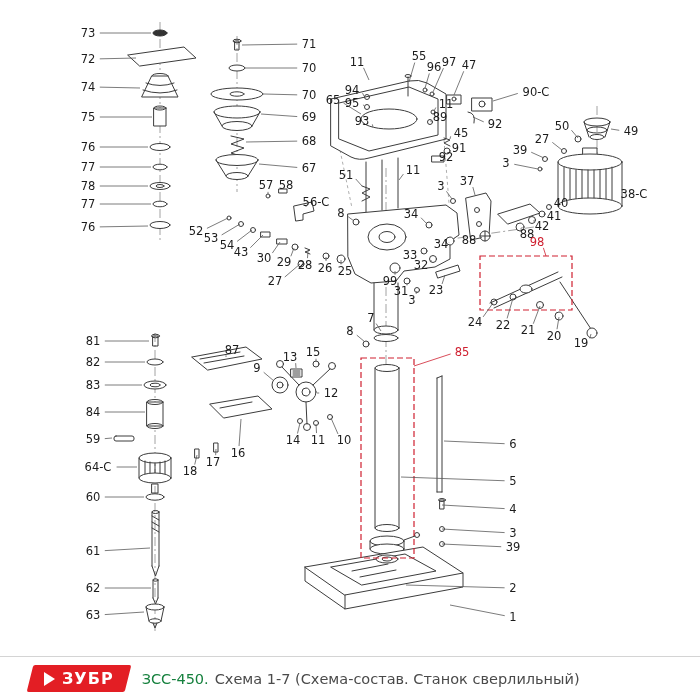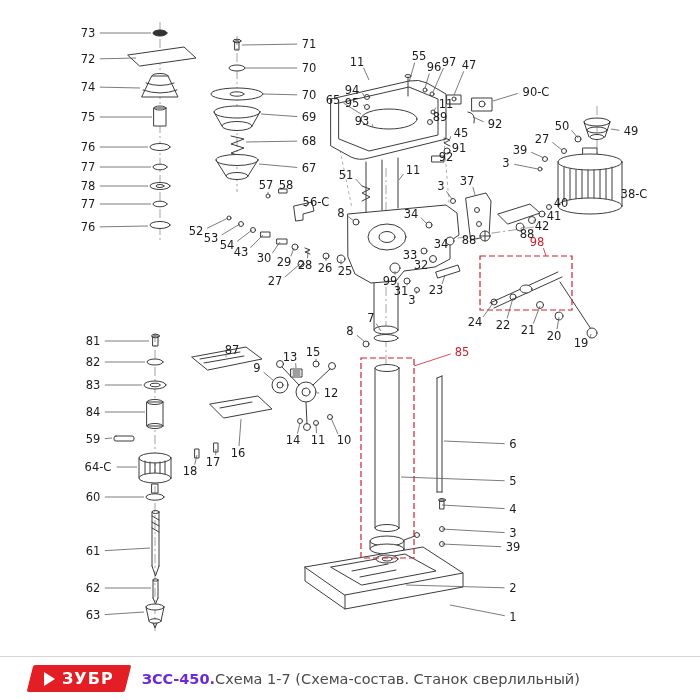--- a/index.html
+++ b/index.html
@@ -26,21 +26,21 @@
 
   
   .footer { position:absolute; left:0; right:0; bottom:0; height:44px; background:#fff;
             border-top:1px solid #d4d4d4; display:flex; align-items:center; gap:14px; padding-left:30px; }
   .logo { background:#e31e24; transform:skewX(-14deg); padding:4px 14px; border-radius:2px; }
   .logo-inner { transform:skewX(14deg); display:flex; align-items:center; gap:7px; }
   .logo-emblem { width:0; height:0; border-top:7px solid transparent; border-bottom:7px solid transparent;
                  border-left:11px solid #fff; display:inline-block; }
   .logo-text { color:#fff; font-weight:bold; font-size:16px; letter-spacing:1px; }
   .caption { font-size:14.5px; color:#4a4a4a; }
-  .caption .model { font-weight:bold; color:#6d28d9; }
+  .caption .model { font-weight:normal; color:#15803d; margin-right:6px; }
 </style>
 </head>
 <body>
 
 <div class="page">
   <div class="diagram">
     <svg id="diagram-svg" width="700" height="656" viewBox="0 0 700 656">
 
       <g id="axes">
         <line x1="160" y1="22" x2="160" y2="240"></line>

